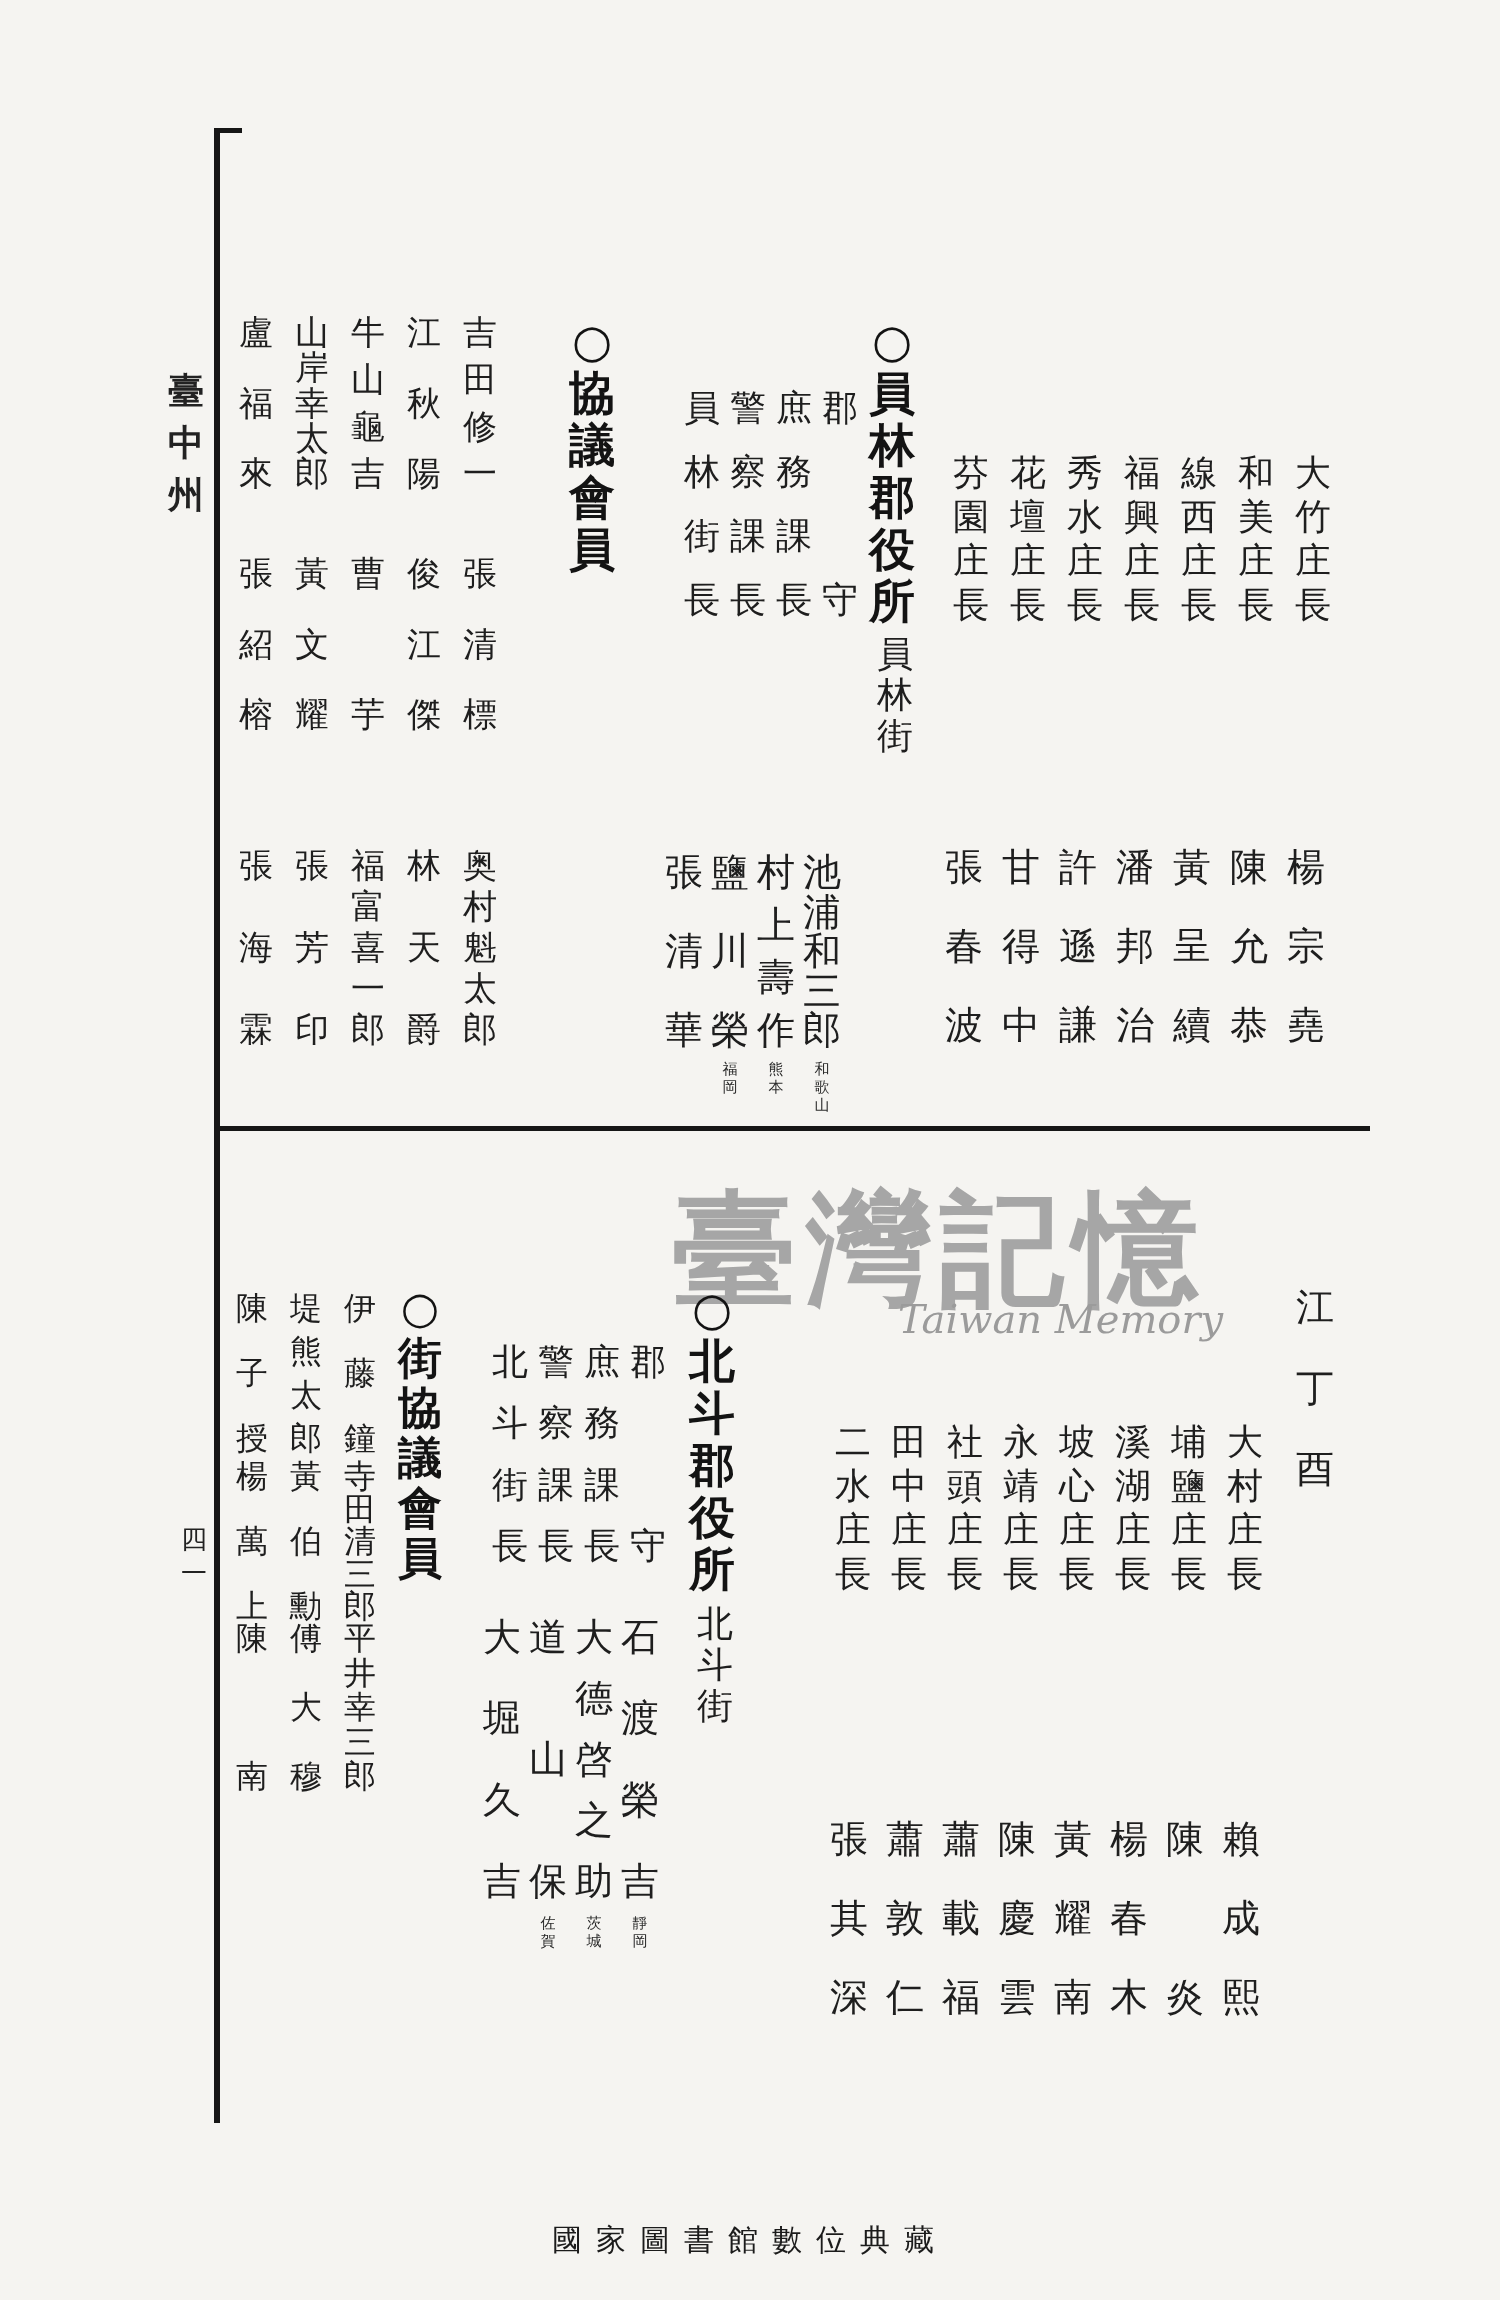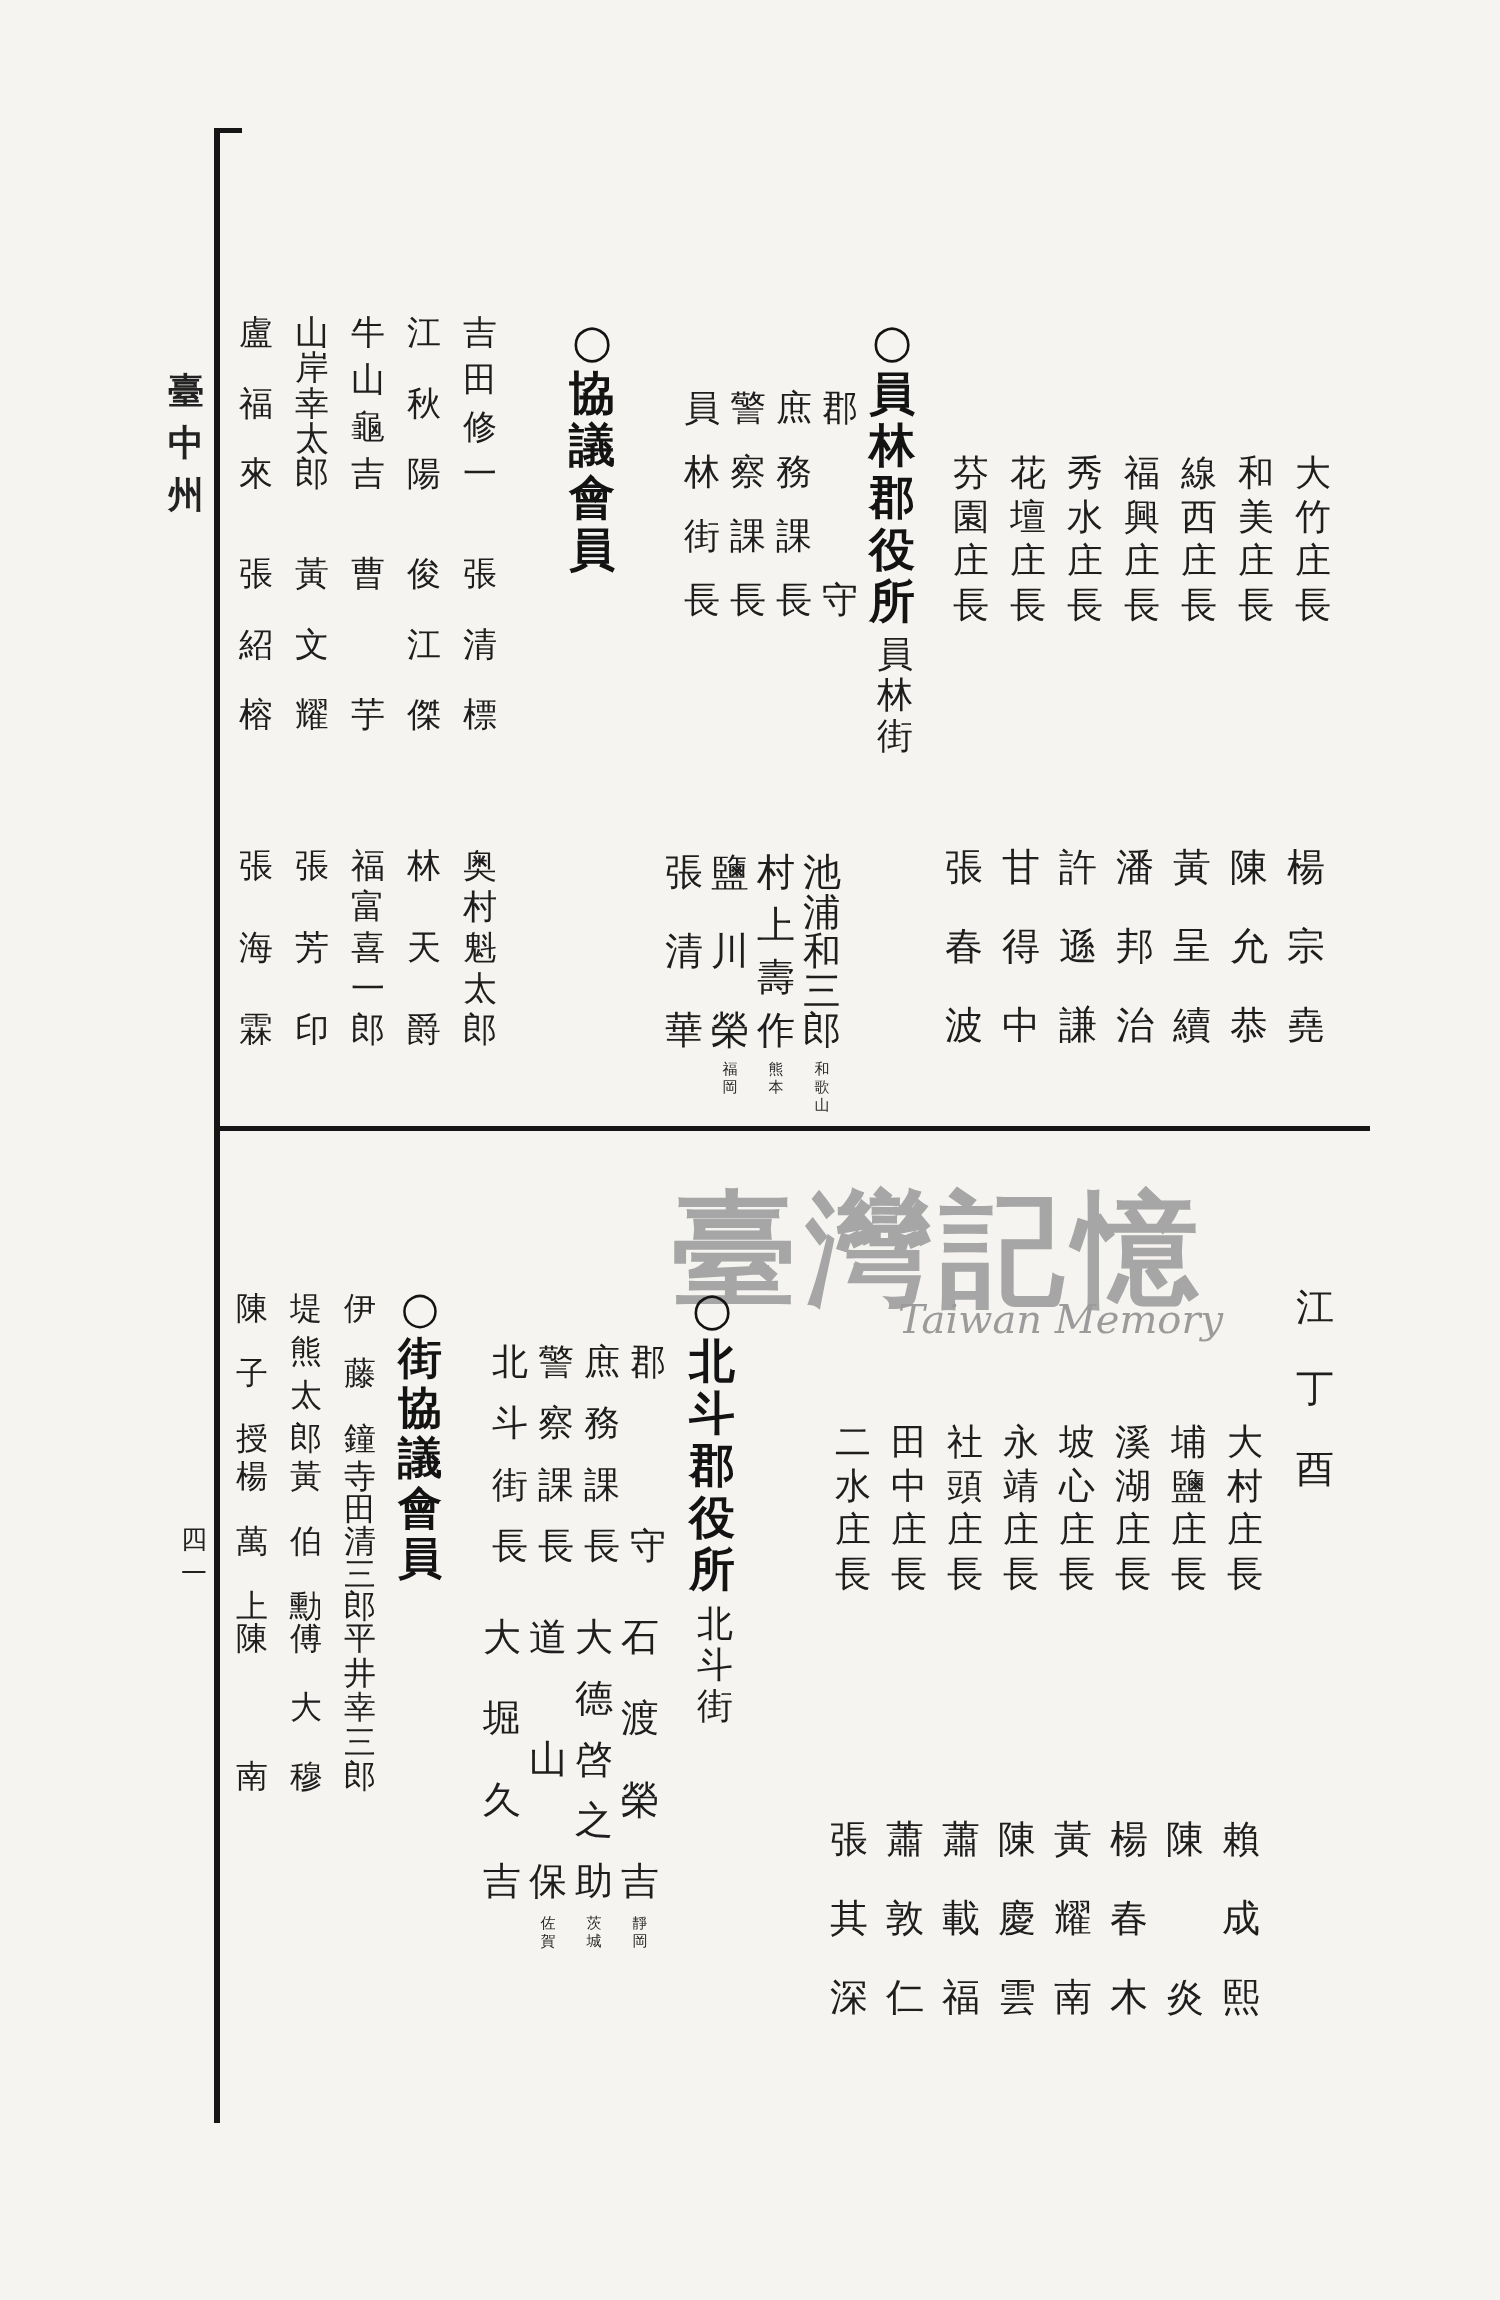--- a/index.html
+++ b/index.html
@@ -529,14 +529,15 @@
         <span>傅</span>
         <span>大</span>
         <span>穆</span>
       </div>
     <div class="vtext vjust member-b" style="left:230px;top:1622px;height:170px;">
         <span>陳</span>
         <span>南</span>
       </div>
   </div>
 
+  <div class="caption">國家圖書館數位典藏</div>
 
 </div>
 
 </body></html>

